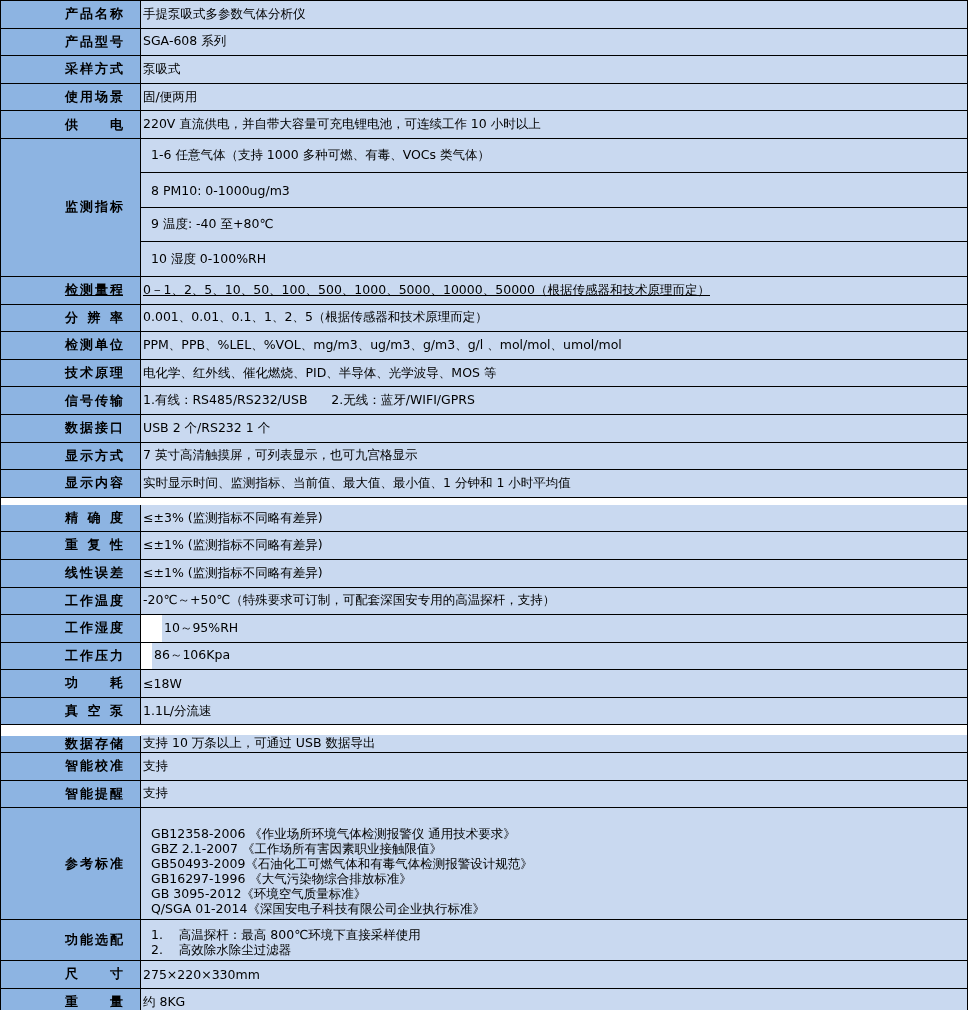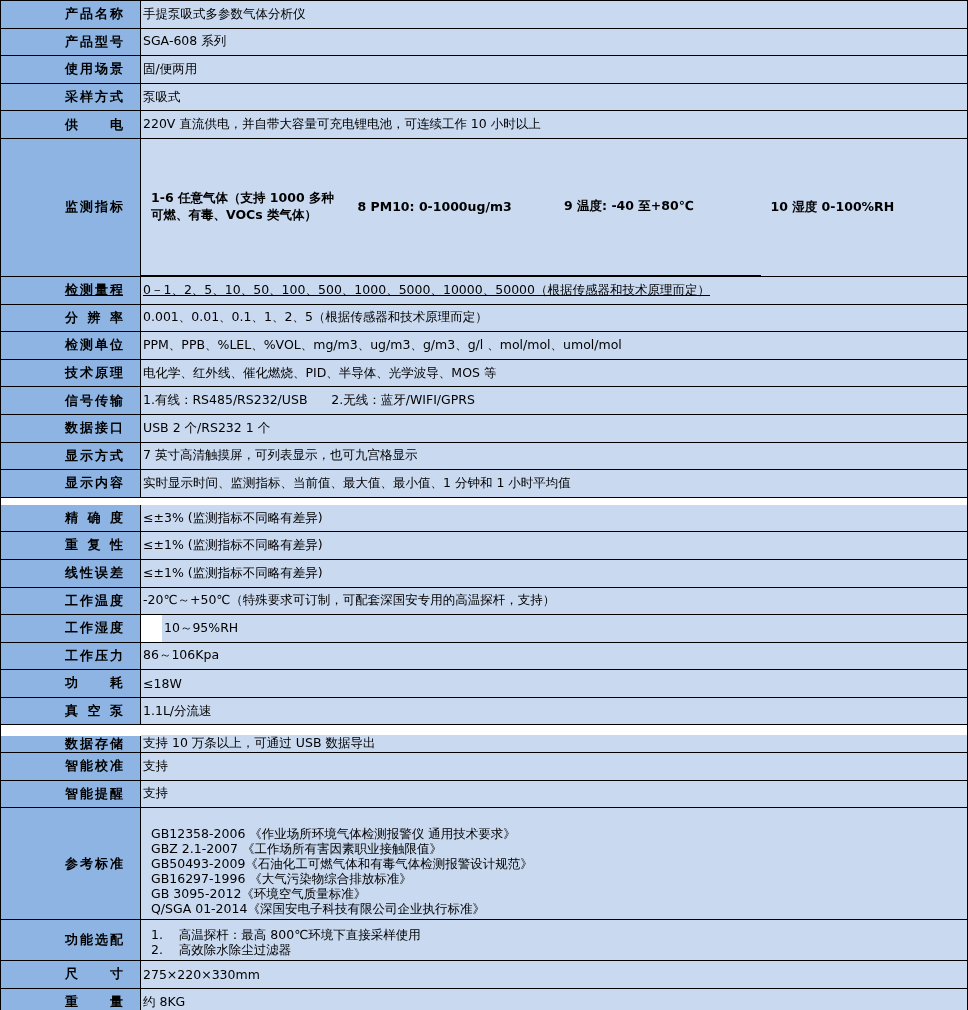--- a/index.html
+++ b/index.html
@@ -56,22 +56,21 @@
     display: flex;
     align-items: center;
     padding-left: 2px;
     padding-right: 6px;
     font-size: 12.5px;
     white-space: pre-wrap;
   }
   .stack {
     flex: 1 1 auto;
     display: flex;
-    flex-direction: row;
-    font-weight: bold;
+    flex-direction: column;
   }
   .sub-cell {
     flex: 1 1 0;
     box-sizing: border-box;
     background: var(--value-bg);
     border-bottom: 1.8px solid var(--border-c);
     display: flex;
     align-items: center;
     padding-left: 10px;
     padding-right: 6px;
@@ -103,29 +102,29 @@
       <div class="value-cell"><span>手提泵吸式多参数气体分析仪</span></div>
     </div>
     <div class="row" style="height: 27.6px;">
       <div class="label-cell">
         <span class="label-text">产品型号</span>
       </div>
       <div class="value-cell"><span>SGA-608 系列</span></div>
     </div>
     <div class="row" style="height: 27.6px;">
       <div class="label-cell">
+        <span class="label-text">采样方式</span>
+      </div>
+      <div class="value-cell"><span>泵吸式</span></div>
+    </div>
+    <div class="row" style="height: 27.6px;">
+      <div class="label-cell">
         <span class="label-text">使用场景</span>
       </div>
       <div class="value-cell"><span>固/便两用</span></div>
-    </div>
-    <div class="row" style="height: 27.6px;">
-      <div class="label-cell">
-        <span class="label-text">采样方式</span>
-      </div>
-      <div class="value-cell"><span>泵吸式</span></div>
     </div>
     <div class="row" style="height: 27.6px;">
       <div class="label-cell">
         <span class="label-text">供 电</span>
       </div>
       <div class="value-cell"><span>220V 直流供电，并自带大容量可充电锂电池，可连续工作 10 小时以上</span></div>
     </div>
     <div class="row" style="height: 138px;">
       <div class="label-cell">
         <span class="label-text">监测指标</span>
@@ -208,21 +207,21 @@
         <span class="label-text">工作温度</span>
       </div>
       <div class="value-cell"><span>-20℃～+50℃（特殊要求可订制，可配套深国安专用的高温探杆，支持）</span></div>
     </div>
     <div class="row" style="height: 27.6px; gap: 21px;">
       <div class="label-cell">
         <span class="label-text">工作湿度</span>
       </div>
       <div class="value-cell"><span>10～95%RH</span></div>
     </div>
-    <div class="row" style="height: 27.6px;">
+    <div class="row" style="height: 27.6px; gap: 11px;">
       <div class="label-cell">
         <span class="label-text">工作压力</span>
       </div>
       <div class="value-cell"><span>86～106Kpa</span></div>
     </div>
     <div class="row" style="height: 27.6px;">
       <div class="label-cell">
         <span class="label-text">功 耗</span>
       </div>
       <div class="value-cell"><span>≤18W</span></div>

